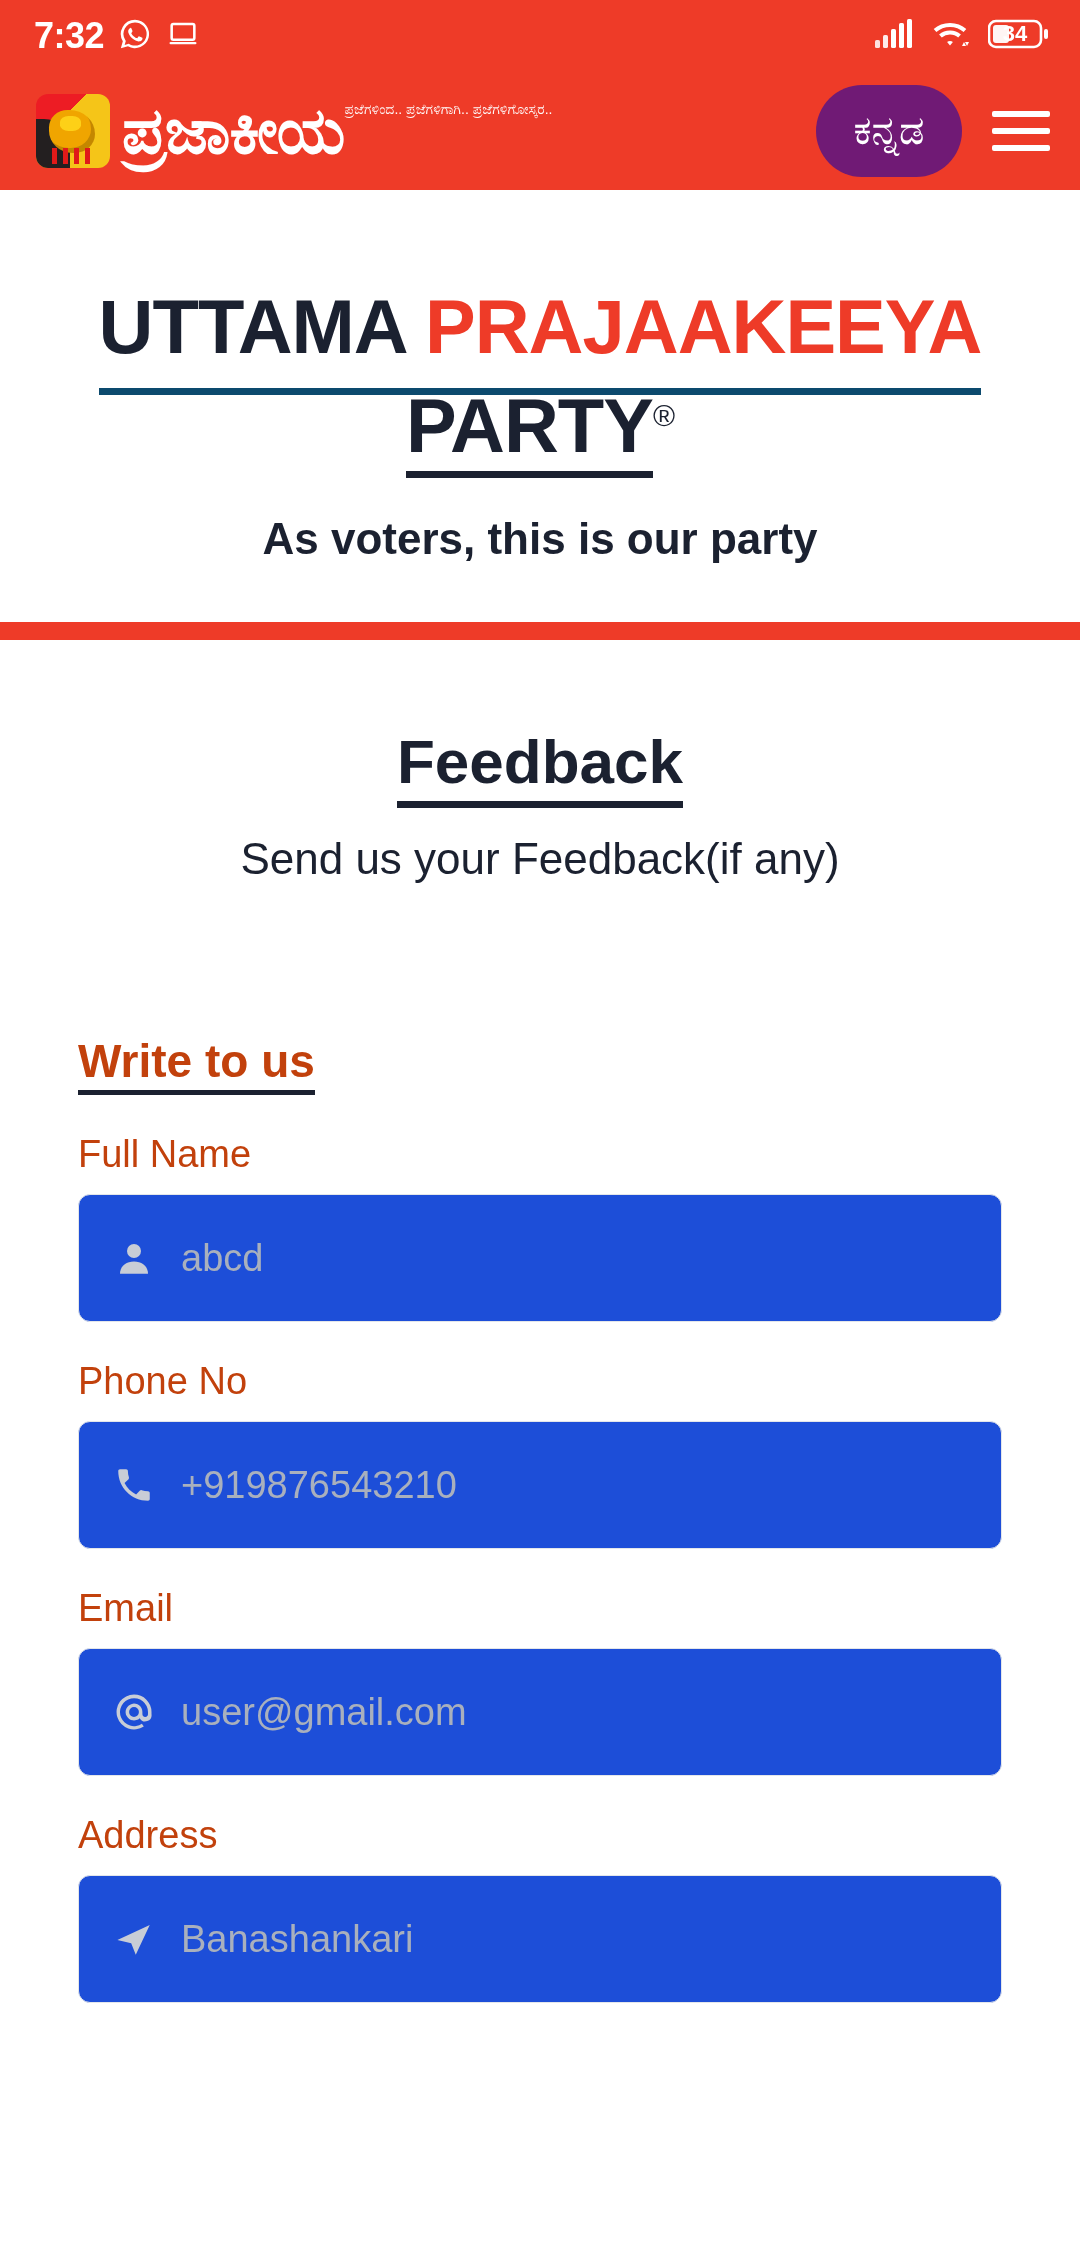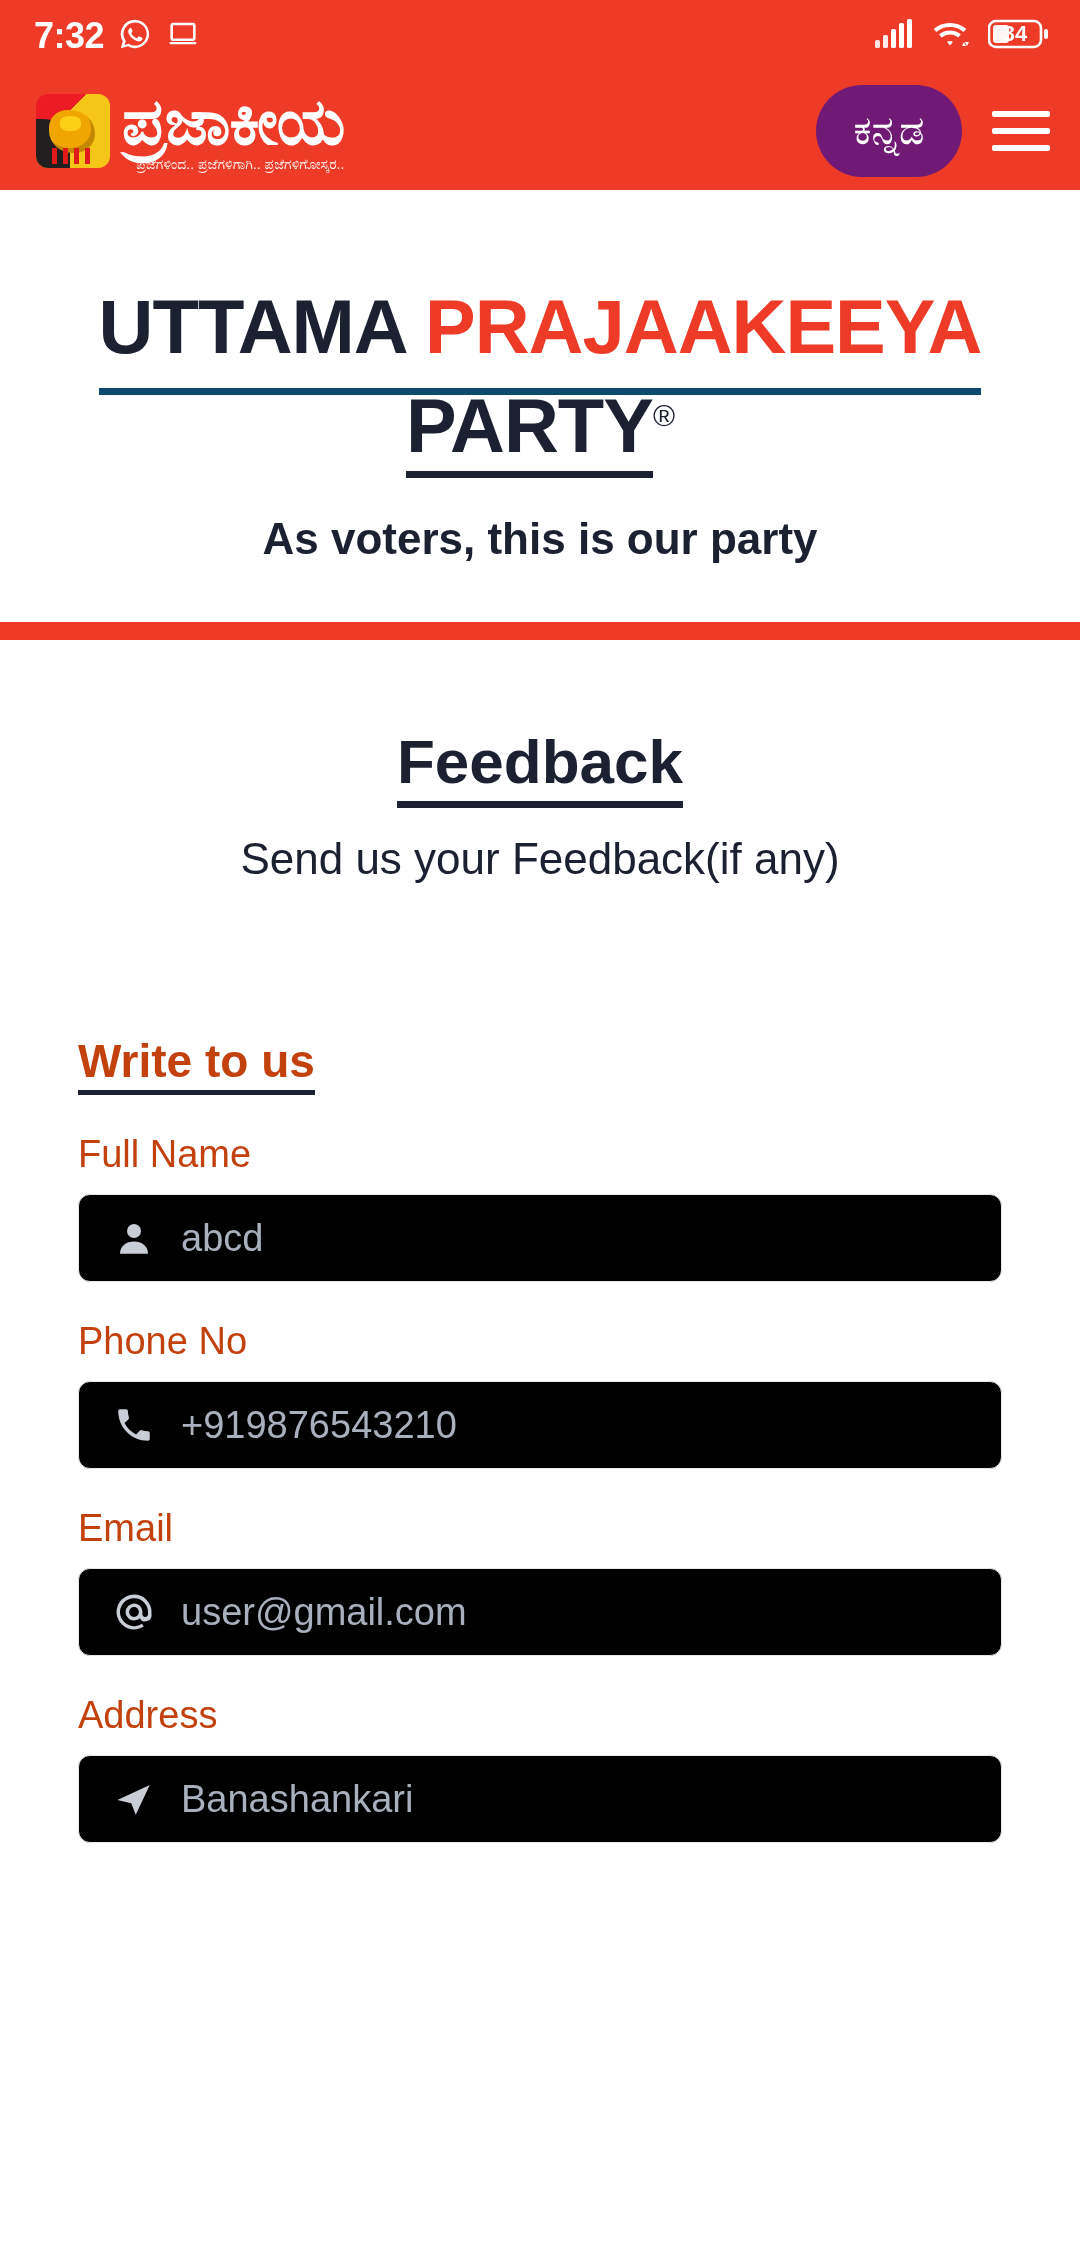--- a/index.html
+++ b/index.html
@@ -44,21 +44,21 @@
   }
   .brand-mark .hand:after{
     content:""; position:absolute; left:24%; top:14%; width:46%; height:34%;
     background:#fdd017; border-radius:40%;
   }
   .brand-mark .rays{
     position:absolute; left:22%; bottom:5%; width:56%; height:22%;
     background:
       repeating-linear-gradient(90deg,#e01a19 0 5px, transparent 5px 11px);
   }
-  .brand-text{ display:flex; flex-direction:column; justify-content:center;align-items:flex-end; }
+  .brand-text{ display:flex; flex-direction:row; justify-content:center; }
   .brand-title{
     color:#ffffff; font-size:64px; font-weight:bold; line-height:1;
     letter-spacing:-1px; white-space:nowrap;
     font-family:"Liberation Sans", sans-serif;
   }
   .brand-tagline{
     color:#ffffff; font-size:14px; line-height:1.1; margin-top:3px;
     white-space:nowrap; opacity:.97;
     font-family:"Liberation Sans", sans-serif;
   }
@@ -103,22 +103,22 @@
 
   
   .form{ padding:150px 78px 0; }
   .form-head{
     font-size:46px; font-weight:bold; color:#c2410c;
     display:inline-block; border-bottom:5px solid #1b2130; padding-bottom:2px;
   }
   .field{ margin-top:38px; }
   .field-label{ font-size:38px; color:#c2410c; margin-bottom:18px; }
   .input-wrap{
-    height:88px; border:1px solid #e3e6ea; border-radius:12px;
-    background:#000000; display:flex; align-items:center; gap:26px;
+    height:128px; border:1px solid #e3e6ea; border-radius:12px;
+    background:#1d4ed8; display:flex; align-items:center; gap:26px;
     padding:7px 34px;
   }
   .input-wrap .fico{ flex:none; display:flex; align-items:center; }
   .ph{ font-size:38px; color:#a9b0bd; }
   .field:first-of-type{ margin-top:44px; }
 </style>
 </head>
 <body>
 
 <div class="statusbar">

